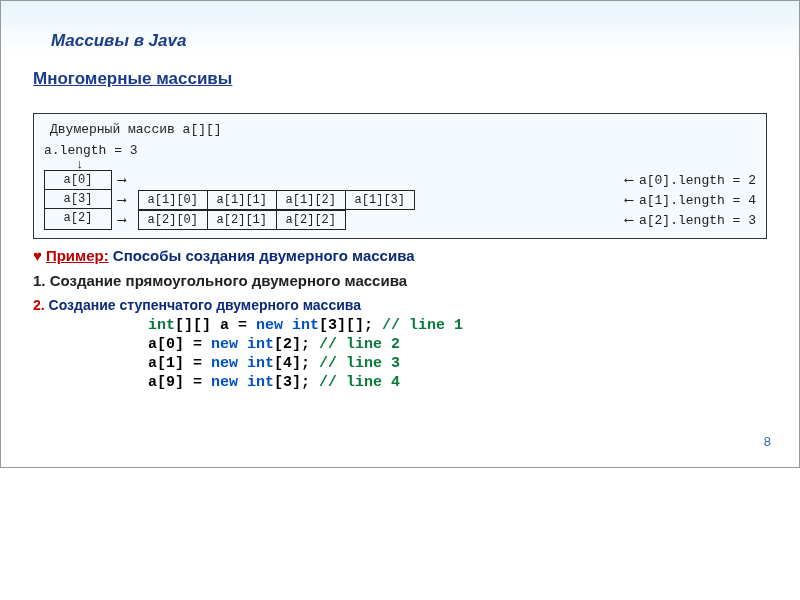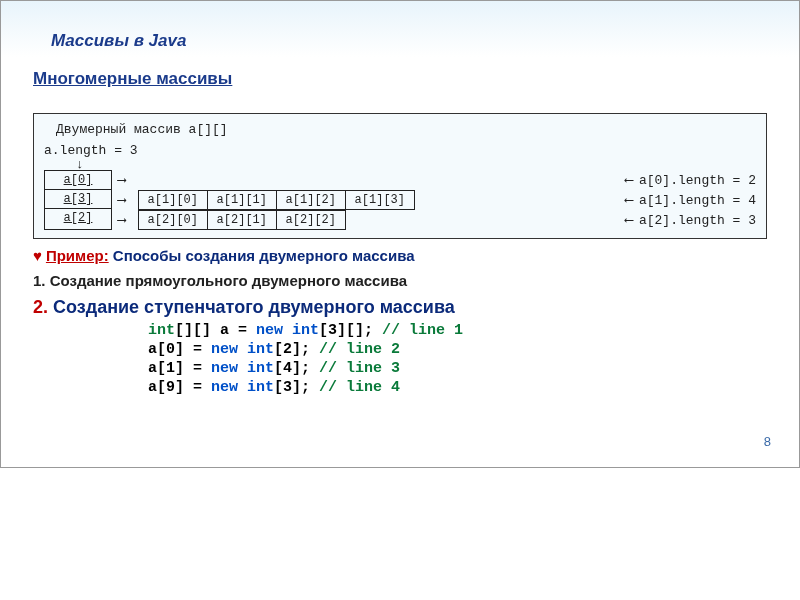--- a/index.html
+++ b/index.html
@@ -39,21 +39,21 @@
   .diagram {
     border: 1px solid #333;
     background: #f4fafd;
     padding: 6px 10px 8px 10px;
     font-family: "Courier New", monospace;
     font-size: 13px;
     color: #222;
     margin-bottom: 8px;
   }
   .diagram-title {
-    margin: 2px 0 6px 12px;
+    margin: 2px 0 6px 6px;
   }
   .diagram-len {
     margin: 0 0 2px 0;
   }
   .down-arrow {
     margin-left: 32px;
     line-height: 10px;
   }
   .diag-row {
     display: flex;
@@ -63,42 +63,42 @@
   .box {
     border: 1px solid #222;
     padding: 1px 6px;
     text-align: center;
     background: #f4fafd;
     font-size: 12px;
     line-height: 16px;
     height: 16px;
     box-sizing: content-box;
   }
-  .leftcol .box { width: 54px; text-decoration: underline; }
+  .leftcol .box { width: 54px; }
   .leftcol { border: 1px solid #222; }
   .leftcol .box { border: none; border-top: 1px solid #222; }
   .leftcol .box:first-child { border-top: none; }
   .cells { display: flex; margin-left: 6px; }
   .cells .box { width: 56px; border-left: none; }
   .cells .box:first-child { border-left: 1px solid #222; }
   .arr { margin: 0 6px; font-size: 13px; }
   .rlabel { margin-left: auto; display: flex; align-items: center; }
   .rlabel .arr-l { margin-right: 6px; }
 
   .example-line {
     font-weight: bold;
     font-size: 15px;
     margin: 6px 0 4px 0;
   }
   .red { color: #c00000; }
   .heart { color: #c00000; margin-right: 4px; }
   .navy { color: #0b2a7a; }
   .step {
     font-weight: bold;
-    font-size: 18px;
+    font-size: 14px;
     margin: 4px 0 4px 0;
     color: #0b2a7a;
   }
   .step1 { color: #222; font-weight: bold; font-size: 15px; margin: 8px 0; }
   .code {
     font-family: "Courier New", monospace;
     font-weight: bold;
     font-size: 15px;
     margin: 2px 0 2px 115px;
   }

